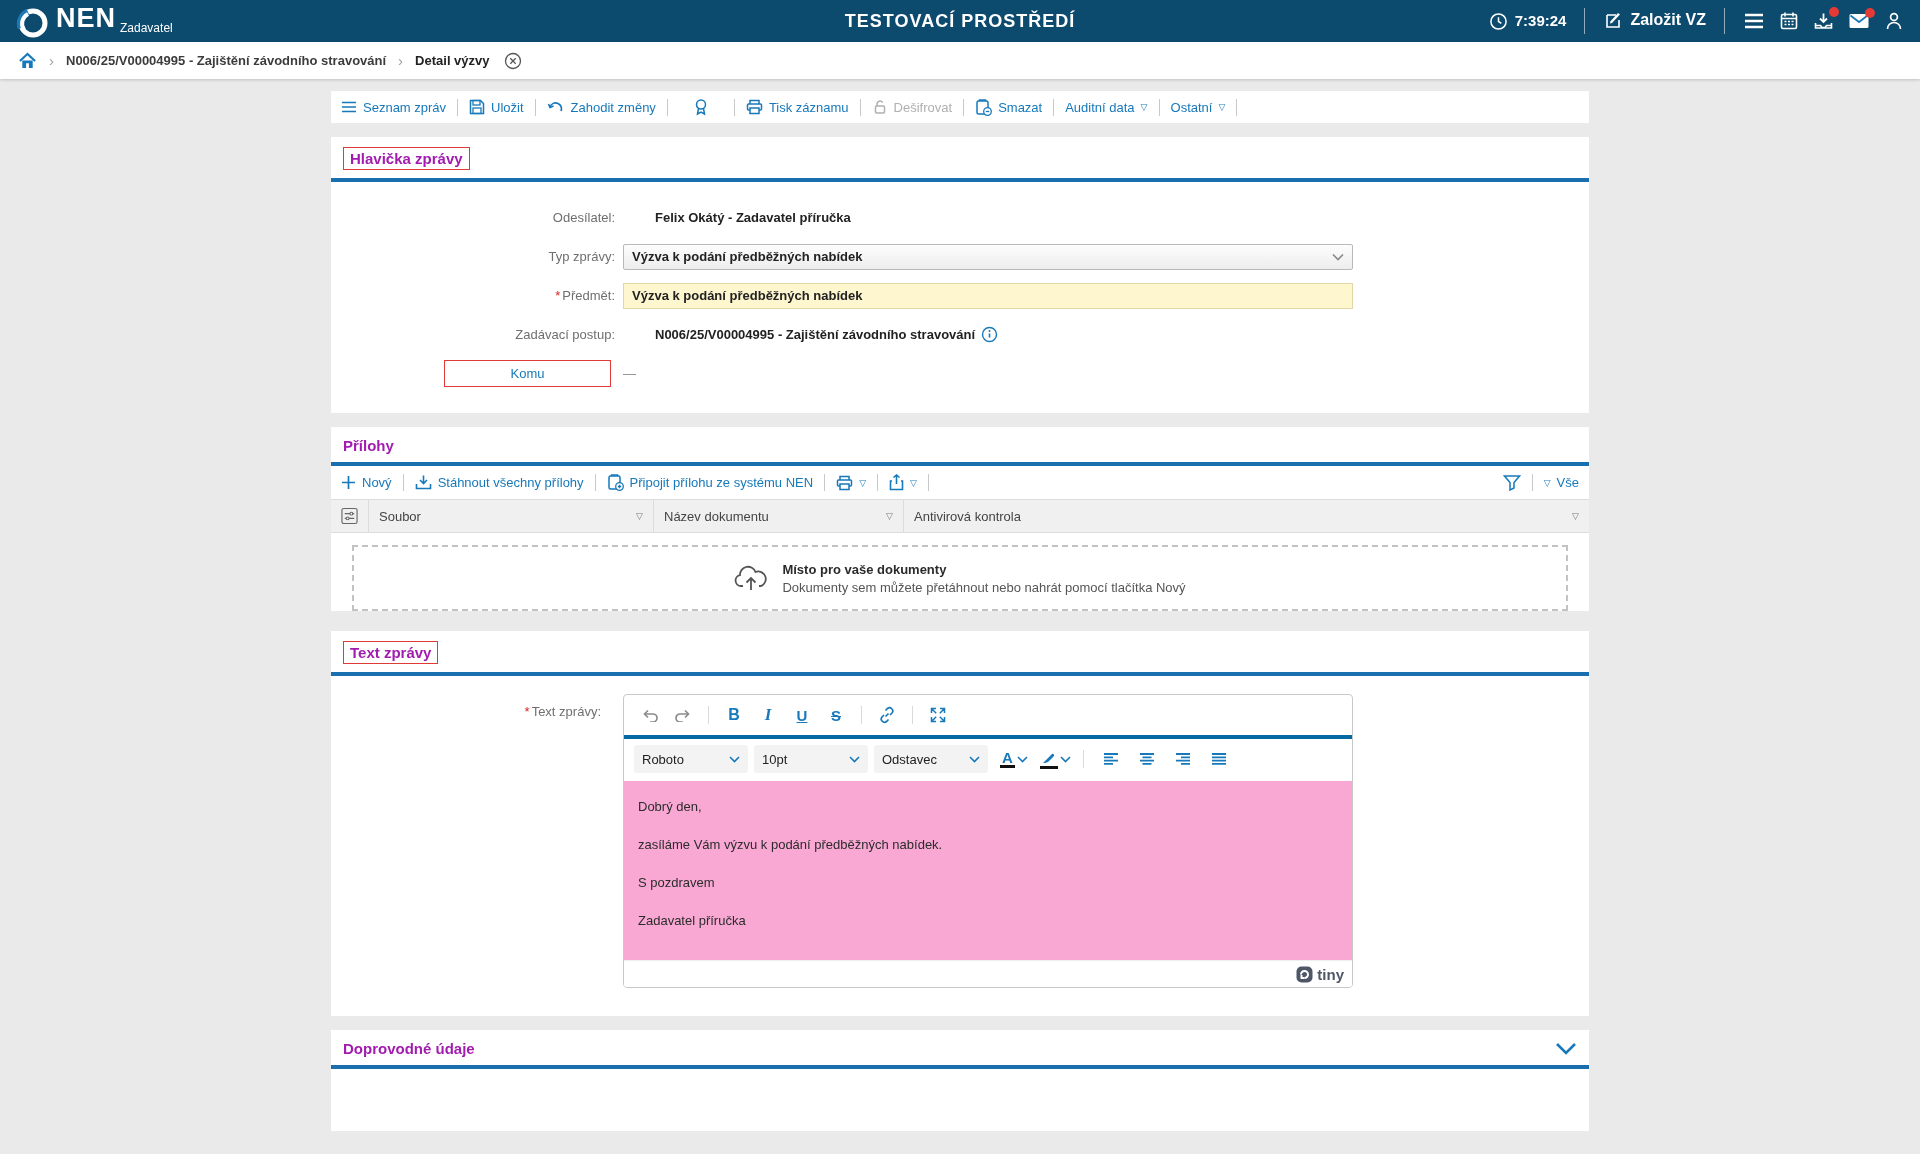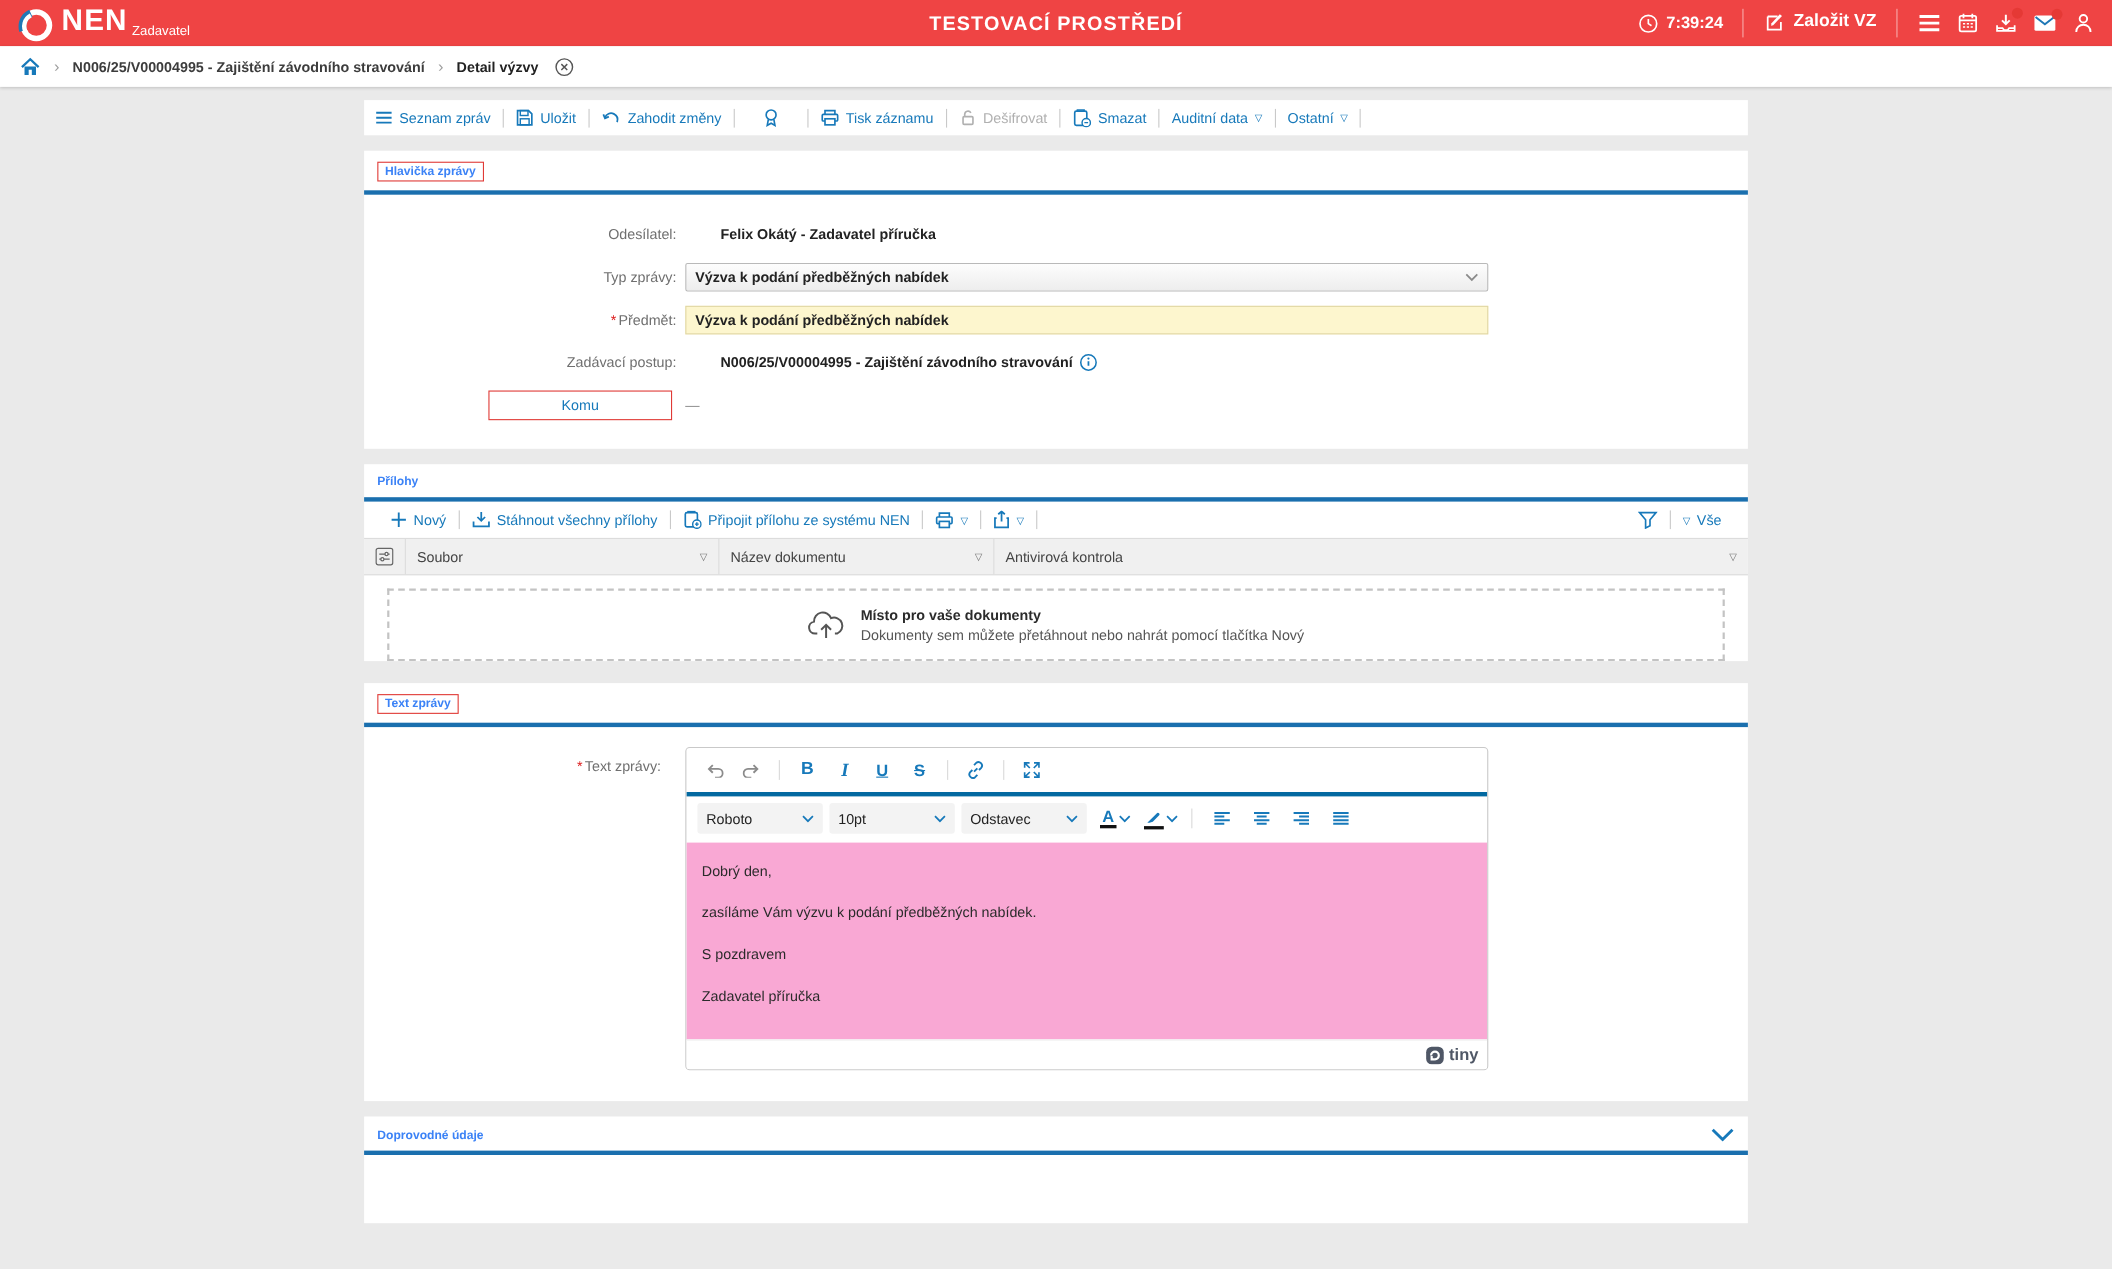--- a/index.html
+++ b/index.html
@@ -6,21 +6,21 @@
   html,body { width:1920px; height:1154px; }
   body {
     font-family: "Liberation Sans", sans-serif;
     background: #eaeaea;
     color: #333;
     font-size: 13px;
     overflow: hidden;
   }
   
   .topbar {
-    height: 42px; background: #ef4444; color:#fff;
+    height: 42px; background: #0c4a6e; color:#fff;
     display:flex; align-items:center; position:relative; padding:0 16px;
   }
   .logo-wrap { display:flex; align-items:flex-start; gap:6px; }
   .logo-mark { width:34px; height:34px; margin-top:3px; }
   .logo-text { font-size:27px; font-weight:bold; letter-spacing:1px; line-height:30px; }
   .logo-sub { font-size:12px; margin-top:18px; margin-left:-2px; }
   .env-title {
     position:absolute; left:50%; transform:translateX(-50%);
     top:0; height:42px; display:flex; align-items:center;
     font-size:18px; font-weight:bold; letter-spacing:1px;
@@ -45,21 +45,21 @@
   .crumb-main { font-weight:bold; color:#3c3c3c; }
   .crumb-active { font-weight:bold; color:#222; }
   .crumb-close { margin-left:2px; cursor:pointer; }
   
   .content { width:1258px; margin:12px auto; }
   .panel { background:#fff; margin-top:14px; }
   .panel-title-row {
     display:flex; align-items:center; justify-content:space-between;
     padding:10px 12px 8px 12px;
   }
-  .panel-title { font-size:11px; font-weight:bold; color:#3b82f6; }
+  .panel-title { font-size:15px; font-weight:bold; color:#a21caf; }
   .red-box { border:1px solid #e03a36; padding:2px 6px; display:inline-block; }
   .blue-rule { height:4px; background:#1a6fae; }
   
   .action-bar {
     background:#fff; margin-top:12px; padding:7px 10px;
     display:flex; align-items:center; flex-wrap:nowrap;
   }
   .tb-item { display:flex; align-items:center; gap:6px; color:#1779ba; cursor:pointer; white-space:nowrap; }
   .tb-item.disabled { color:#b0b0b0; cursor:default; }
   .tb-sep { width:1px; height:17px; background:#c9c9c9; margin:0 11px; }
@@ -80,21 +80,21 @@
     width:730px; height:26px; border:1px solid #e0d7a5; background:#fdf6ce;
     padding:0 8px; font-weight:bold; color:#222; display:flex; align-items:center;
   }
   .komu-box {
     border:1px solid #e03a36; width:167px; height:27px; display:flex;
     align-items:center; justify-content:center; margin-left:auto; margin-right:4px;
   }
   .komu-box a { color:#1779ba; text-decoration:none; cursor:pointer; }
   .dash { color:#8a8a8a; }
   
-  .attach-bar { display:flex; align-items:center; padding:8px 24px; }
+  .attach-bar { display:flex; align-items:center; padding:8px 10px; }
   .attach-right { margin-left:auto; display:flex; align-items:center; }
   .grid-head { display:flex; background:#f0f0f0; border-top:1px solid #dcdcdc; border-bottom:1px solid #dcdcdc; height:34px; align-items:stretch; }
   .gh-cell { display:flex; align-items:center; padding:0 10px; color:#444; border-right:1px solid #dcdcdc; }
   .gh-cell .fcaret { margin-left:auto; color:#777; font-size:9px; }
   .gh-icon { width:38px; justify-content:center; }
   .gh-soubor { width:285px; }
   .gh-nazev  { width:250px; }
   .gh-anti   { flex:1; border-right:none; }
   .dropzone {
     margin:12px 21px 20px 21px; border:2px dashed #c3c3c3; height:66px;

